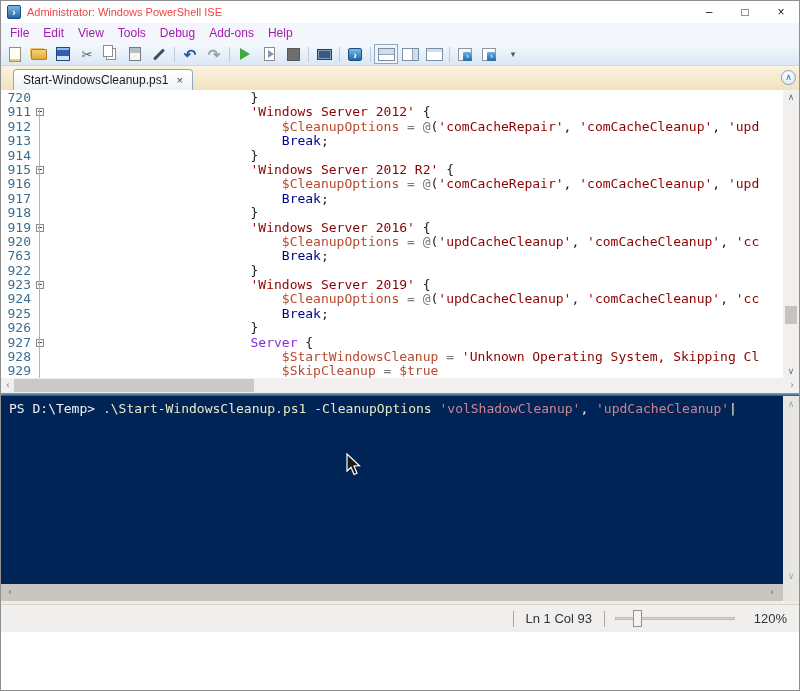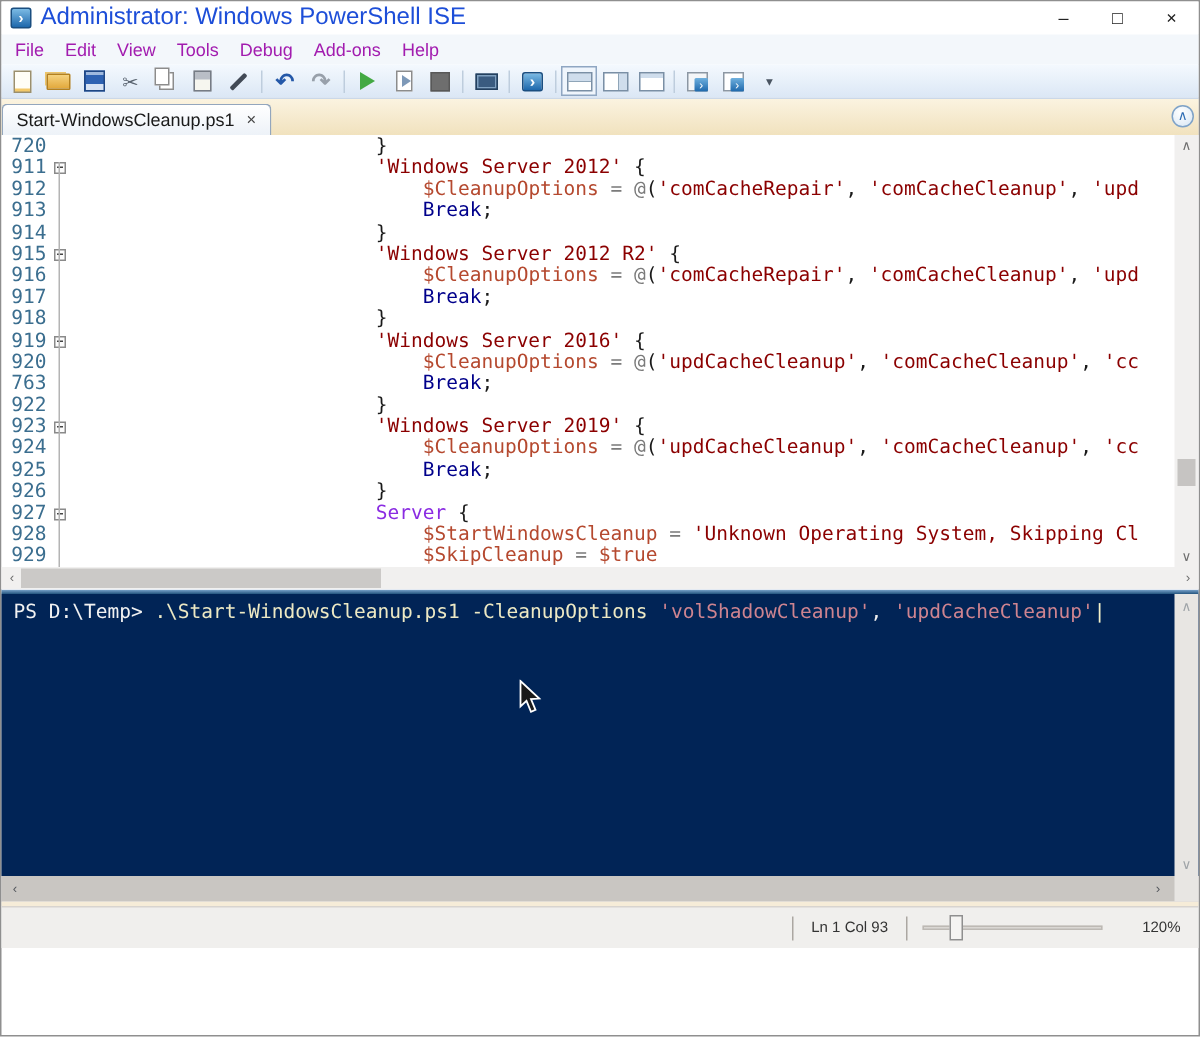--- a/index.html
+++ b/index.html
@@ -6,21 +6,21 @@
   body{width:800px;height:691px;position:relative;overflow:hidden;background:#fff;
        font-family:"Liberation Sans",sans-serif;-webkit-font-smoothing:antialiased;}
   .window{position:absolute;inset:0;border:1px solid #8f8f8f;box-sizing:border-box;background:#fff;}
 
   
   .titlebar{height:22px;display:flex;align-items:center;background:#fff;}
   .app-icon{width:14px;height:14px;margin-left:6px;border-radius:2px;border:1px solid #1a4e80;
             background:linear-gradient(#7bbae4,#1e68ac);color:#fff;font-size:10px;line-height:13px;
             text-align:center;font-weight:bold;box-sizing:border-box;}
   .app-icon::before{content:"›";}
-  .title-text{margin-left:6px;font-size:16px;color:#1d4ed8;}
+  .title-text{margin-left:6px;font-size:11px;color:#ef4444;}
   .win-controls{margin-left:auto;display:flex;height:22px;}
   .win-btn{width:36px;text-align:center;line-height:22px;font-size:12px;color:#222;}
 
   
   .menubar{height:20px;background:#f3f7fb;display:flex;align-items:center;padding-left:2px;font-size:12px;color:#a21caf;}
   .menu-item{padding:0 7px;line-height:20px;}
 
   
   .toolbar{height:22px;background:linear-gradient(#f4f9fe,#dbe7f5);display:flex;align-items:center;
            padding-left:2px;border-bottom:1px solid #cbd8e8;}
@@ -57,21 +57,21 @@
   .i-script-pane-maximized::before{content:"";width:15px;height:11px;border:1px solid #7a8fa5;
         background:linear-gradient(#cfddec 0 3px,#fff 3px);}
   .i-new-powershell-tab::before{content:"";width:12px;height:11px;border:1px solid #8c97a3;background:#f4f6f8;}
   .i-new-powershell-tab::after,.i-powershell-tab::after{content:"›";position:absolute;right:0;bottom:0;width:9px;height:9px;
         background:linear-gradient(#6fb0de,#1e68ac);color:#fff;font-size:8px;line-height:9px;text-align:center;border-radius:1px;}
   .i-powershell-tab::before{content:"";width:12px;height:11px;border:1px solid #8c97a3;background:#fff;}
   .i-overflow::before{content:"▾";font-size:9px;color:#4a5562;}
 
   
   .tabstrip{height:24px;background:linear-gradient(var(--tabstrip-1),var(--tabstrip-2));position:relative;
-            display:flex;align-items:flex-end;padding-left:0;}
+            display:flex;align-items:flex-end;padding-left:12px;}
   .tab{height:21px;display:flex;align-items:center;gap:8px;padding:0 9px;
        background:linear-gradient(#ffffff,#edf2f8);border:1px solid #93a6bd;border-bottom:none;
        border-radius:4px 4px 0 0;font-size:12px;color:#1a1a1a;box-sizing:border-box;}
   .tab-close{font-size:11px;color:#444;line-height:1;}
   .collapse-btn{position:absolute;right:3px;top:4px;width:15px;height:15px;border-radius:50%;
         border:1px solid #7fa3c8;background:radial-gradient(circle at 40% 30%,#ffffff,#d7e6f4);
         color:#2e6db4;font-size:9px;line-height:13px;text-align:center;box-sizing:border-box;}
   .collapse-btn::before{content:"∧";}
 
   
@@ -107,21 +107,21 @@
   .caret{color:#f5f1c8;}
   .con-vscroll{position:absolute;top:0;right:0;width:16px;bottom:0;background:#e8e6e3;}
   .con-vscroll .arr{color:#9fa4a8;} .con-vscroll .arr.up{top:1px;left:1px;} .con-vscroll .arr.down{bottom:1px;left:1px;}
   .con-hscroll{position:relative;height:17px;background:#c9c6c2;}
   .con-hscroll .arr{color:#55595e;top:1px;} .con-hscroll .arr.left{left:2px;} .con-hscroll .arr.right{right:20px;}
   .con-hscroll .corner{position:absolute;right:0;top:0;width:16px;height:17px;background:#e8e6e3;}
   .beige-strip{height:3px;background:#f6ecd8;}
 
   
   .statusbar{height:27px;background:var(--statusbar-bg);border-top:1px solid #d8d4cf;display:flex;
-             align-items:center;font-size:10px;color:#333;}
+             align-items:center;font-size:13px;color:#333;}
   .sb-spacer{flex:1;}
   .sb-sep{width:1px;height:16px;background:#aba7a2;}
   .sb-pos{padding:0 12px;}
   .sb-slider{width:120px;height:17px;margin:0 10px;position:relative;}
   .sb-slider .track{position:absolute;left:0;right:0;top:7px;height:3px;background:#dad7d3;border:1px solid #bdb9b4;box-sizing:border-box;}
   .sb-slider .handle{position:absolute;left:18px;top:0;width:9px;height:17px;background:#f5f4f2;border:1px solid #8f8f8f;box-sizing:border-box;}
   .sb-zoom{width:42px;text-align:right;margin-right:12px;}
 
   
   .mouse-cursor{position:absolute;left:345px;top:452px;z-index:20;pointer-events:none;}

